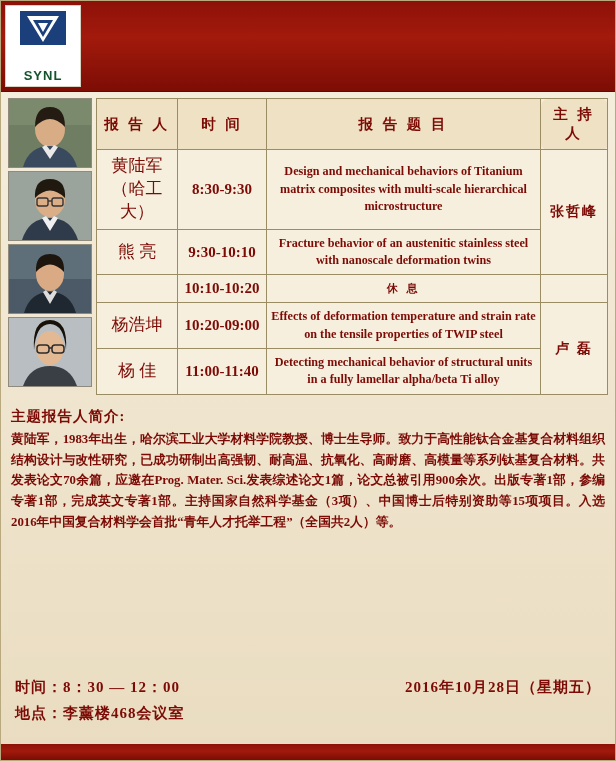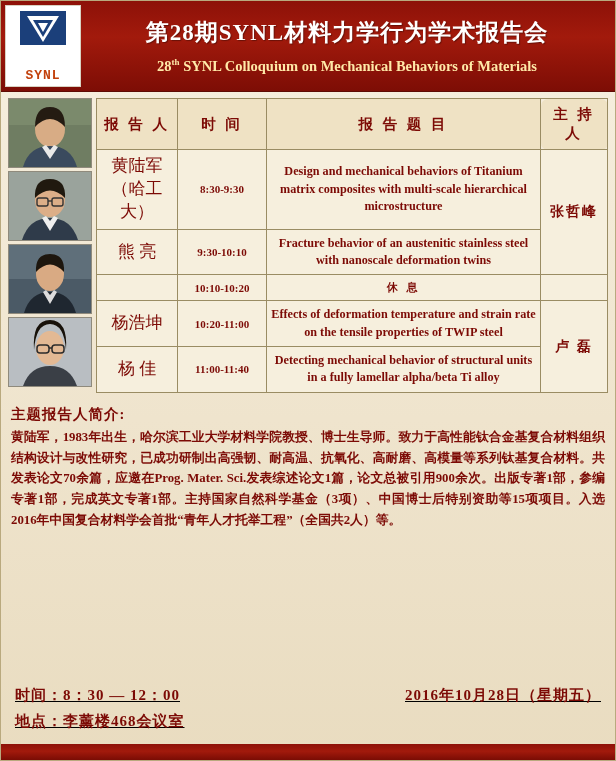--- a/index.html
+++ b/index.html
@@ -40,25 +40,25 @@
     flex-direction: column;
     align-items: center;
     justify-content: center;
   }
   .logo-mark {
     width: 48px;
     height: 40px;
     display: block;
   }
   .logo-text {
-    font-family: Liberation Mono, monospace;
+    font-family: Liberation Sans, sans-serif;
     font-size: 13px;
     font-weight: bold;
     letter-spacing: 1px;
-    color: #c2410c;
+    color: #14532d;
     margin-top: 18px;
   }
   .titles {
     flex: 1;
     display: flex;
     flex-direction: column;
     align-items: center;
     justify-content: center;
     padding-right: 8px;
   }
@@ -131,21 +131,21 @@
   }
   .col-speaker { width: 76px; }
   .col-time { width: 84px; }
   .col-chair { width: 62px; border-radius: 7px; }
   .cell-speaker {
     font-size: 17px;
     font-weight: normal;
     line-height: 1.35;
   }
   .cell-time {
-    font-size: 11px;
+    font-size: 15px;
     font-weight: bold;
     color: #15307a;
   }
   .cell-title {
     font-size: 12.2px;
     font-weight: bold;
     color: #15307a;
     line-height: 1.42;
     padding: 7px 6px;
   }
@@ -179,25 +179,24 @@
     line-height: 1.62;
     text-align: justify;
     font-weight: bold;
   }
 
   
   .footer {
     position: absolute;
     left: 0;
     right: 0;
-    bottom: 0;
+    bottom: 8px;
     height: 86px;
     padding: 8px 14px 0 14px;
     box-sizing: border-box;
-    text-decoration: underline;
   }
   .footer-row {
     display: flex;
     align-items: flex-start;
     justify-content: space-between;
   }
   .foot-left {
     color: #7c0a05;
     font-size: 15px;
     font-weight: bold;
@@ -232,26 +231,20 @@
 
   <div class="header">
     <div class="logo-box">
       <svg class="logo-mark" viewBox="0 0 48 40">
         <rect x="1" y="1" width="46" height="34" fill="#1b3f7a"></rect>
         <polygon points="8,6 40,6 24,32" fill="#ffffff"></polygon>
         <polygon points="14,10 34,10 24,27" fill="#1b3f7a"></polygon>
         <polygon points="19,13 29,13 24,22" fill="#ffffff"></polygon>
       </svg>
       <div class="logo-text">SYNL</div>
-    </div>
-    <div class="titles">
-      <div class="title-cn">第28期SYNL材料力学行为学术报告会</div>
-      <div class="title-en">
-        <span>28</span><sup>th</sup><span> SYNL Colloquium on Mechanical Behaviors of Materials</span>
-      </div>
     </div>
   </div>
 
   <div class="body-area">
 
     <div class="photo-col">
       <div class="photo">
         <svg width="82" height="68" viewBox="0 0 82 68">
           <rect width="82" height="68" fill="#6f7d62"></rect>
           <rect x="0" y="0" width="82" height="26" fill="#7b8a6c"></rect>
@@ -322,21 +315,21 @@
             <td class="cell-title">Fracture behavior of an austenitic stainless steel with nanoscale deformation twins</td>
           </tr>
           <tr>
             <td class="cell-speaker"></td>
             <td class="cell-time">10:10-10:20</td>
             <td class="cell-break">休 息</td>
             <td class="cell-chair"></td>
           </tr>
           <tr>
             <td class="cell-speaker">杨浩坤</td>
-            <td class="cell-time">10:20-11:00</td>
+            <td class="cell-time">10:20-09:00</td>
             <td class="cell-title">Effects of deformation temperature and strain rate on the tensile properties of TWIP steel</td>
             <td class="cell-chair" rowspan="2">卢 磊</td>
           </tr>
           <tr>
             <td class="cell-speaker">杨 佳</td>
             <td class="cell-time">11:00-11:40</td>
             <td class="cell-title">Detecting mechanical behavior of structural units in a fully lamellar alpha/beta Ti alloy</td>
           </tr>
         </tbody>
       </table>

